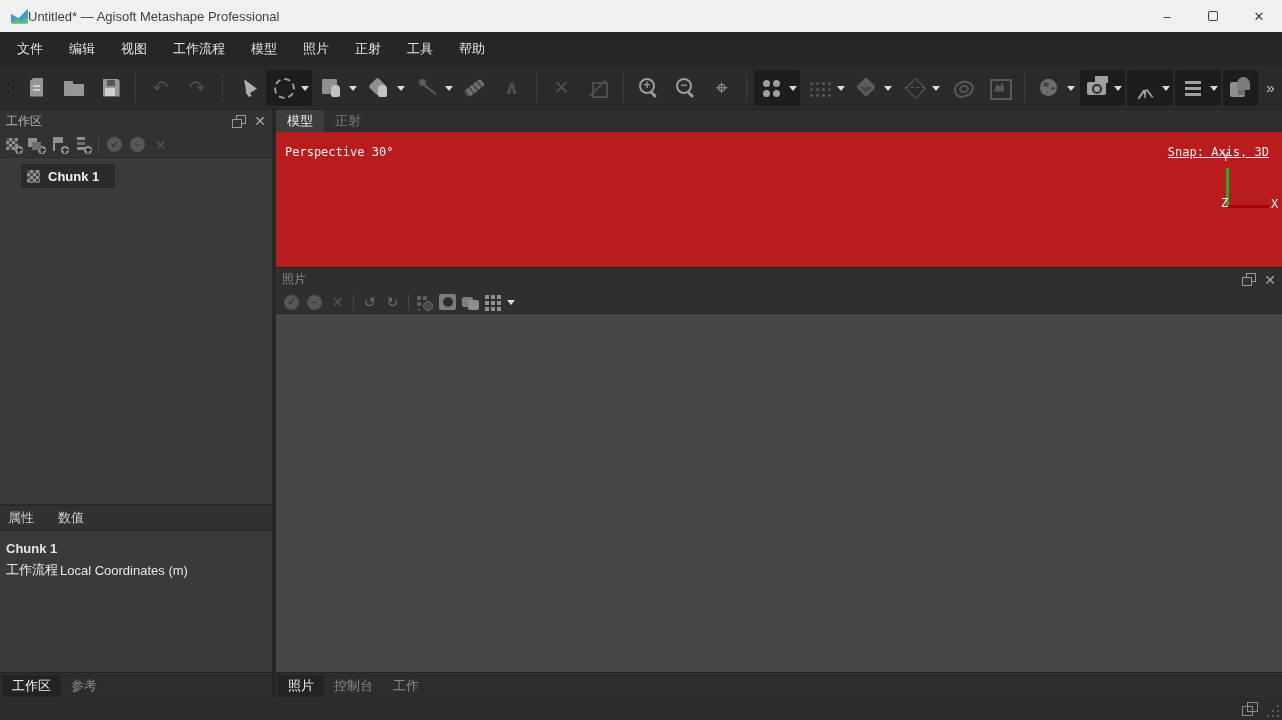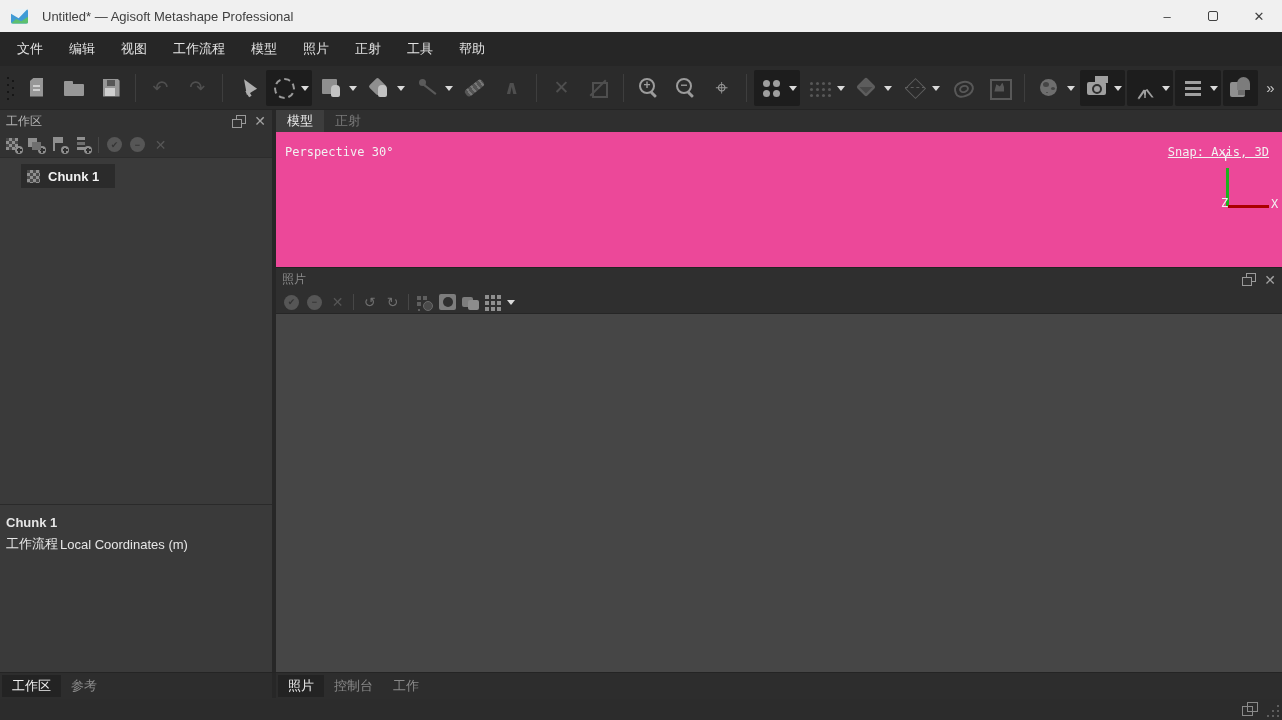--- a/index.html
+++ b/index.html
@@ -4,21 +4,21 @@
 <style>
   html,body{margin:0;padding:0;background:#1b1b1b;}
   *{box-sizing:border-box;font-family:"Liberation Sans","DejaVu Sans",sans-serif;}
   #app{position:relative;width:1282px;height:720px;background:#2d2d2d;overflow:hidden;user-select:none;}
 
   
   .titlebar{position:absolute;left:0;top:0;width:1282px;height:32px;background:#f0f0f0;display:flex;align-items:center;}
   .logo{position:relative;width:17px;height:15px;margin-left:11px;background:#e9f2f6;border-radius:2px;overflow:hidden;}
   .logo::before{content:"";position:absolute;left:0;top:0;width:100%;height:100%;background:#3e9bd6;clip-path:polygon(0 100%,0 35%,45% 65%,100% 0,100% 100%);}
   .logo::after{content:"";position:absolute;left:0;top:0;width:100%;height:100%;background:#5dbf6e;clip-path:polygon(0 100%,30% 70%,60% 85%,100% 55%,100% 100%);}
-  .title-text{margin-left:14px;font-size:13px;color:#3f3f3f;}
+  .title-text{margin-left:0;font-size:13px;color:#3f3f3f;}
   .wincontrols{margin-left:auto;display:flex;height:32px;}
   .winbtn{width:46px;height:32px;display:flex;align-items:center;justify-content:center;color:#404040;font-size:13px;}
   .winbtn .boxglyph{width:10px;height:10px;border:1.2px solid #404040;border-radius:2px;}
 
   
   .menubar{position:absolute;left:0;top:32px;width:1282px;height:34px;background:#262626;display:flex;align-items:center;padding-left:4px;}
   .menu-item{padding:0 13px;line-height:34px;font-size:13px;color:#e2e2e2;}
 
   
   .toolbar{position:absolute;left:0;top:66px;width:1282px;height:44px;background:#2b2b2b;display:flex;align-items:center;border-bottom:1px solid #242424;}
@@ -155,21 +155,21 @@
   .tabstrip{position:absolute;height:26px;display:flex;align-items:center;background:#2d2d2d;}
   .tabstrip .tab{padding:0 10px;height:22px;line-height:22px;font-size:13px;color:#8a8a8a;}
   .tabstrip .tab.active{background:#232323;color:#f0f0f0;}
   .ts-left{left:0;top:673px;width:272px;padding-left:2px;}
   .ts-main{left:276px;top:673px;width:1006px;padding-left:2px;}
 
   
   .view-tabs{position:absolute;left:276px;top:110px;width:1006px;height:22px;background:#2f2f2f;display:flex;align-items:flex-end;}
   .view-tab{padding:0 11px;height:22px;line-height:22px;font-size:13px;color:#787878;}
   .view-tab.active{background:#3d3d3d;color:#ececec;}
-  .viewport{position:absolute;left:276px;top:132px;width:1006px;height:135px;background:#ec4899;}
+  .viewport{position:absolute;left:276px;top:132px;width:1006px;height:135px;background:#b91c1c;}
   .mono{font-family:"DejaVu Sans Mono","Liberation Mono",monospace;}
   .proj-label{position:absolute;left:9px;top:13px;font-size:12px;color:#f2f2f2;}
   .snap-label{position:absolute;right:13px;top:13px;font-size:12px;color:#f2f2f2;text-decoration:underline;}
   .axis-y-line{position:absolute;left:950px;top:36px;width:3px;height:39px;}
   .axis-x-line{position:absolute;left:952px;top:73px;width:41px;height:3px;}
   .axis-label{position:absolute;font-size:12px;color:#f2f2f2;}
   .axis-label.y{left:946px;top:18px;}
   .axis-label.z{left:945px;top:64px;}
   .axis-label.x{left:995px;top:65px;}
 
@@ -386,20 +386,24 @@
     </div>
     <div class="tree">
       <div class="tree-row2">
         <span class="checker chunk-ic"></span>
         <span class="label">Chunk 1</span>
       </div>
     </div>
   </div>
 
   <div class="props-panel">
+    <div class="props-header">
+      <span class="col1">属性</span>
+      <span class="col2">数值</span>
+    </div>
     <div class="props-row first">
       <span class="p">Chunk 1</span>
       <span class="v"></span>
     </div>
     <div class="props-row">
       <span class="p">工作流程</span>
       <span class="v">Local Coordinates (m)</span>
     </div>
   </div>
 

